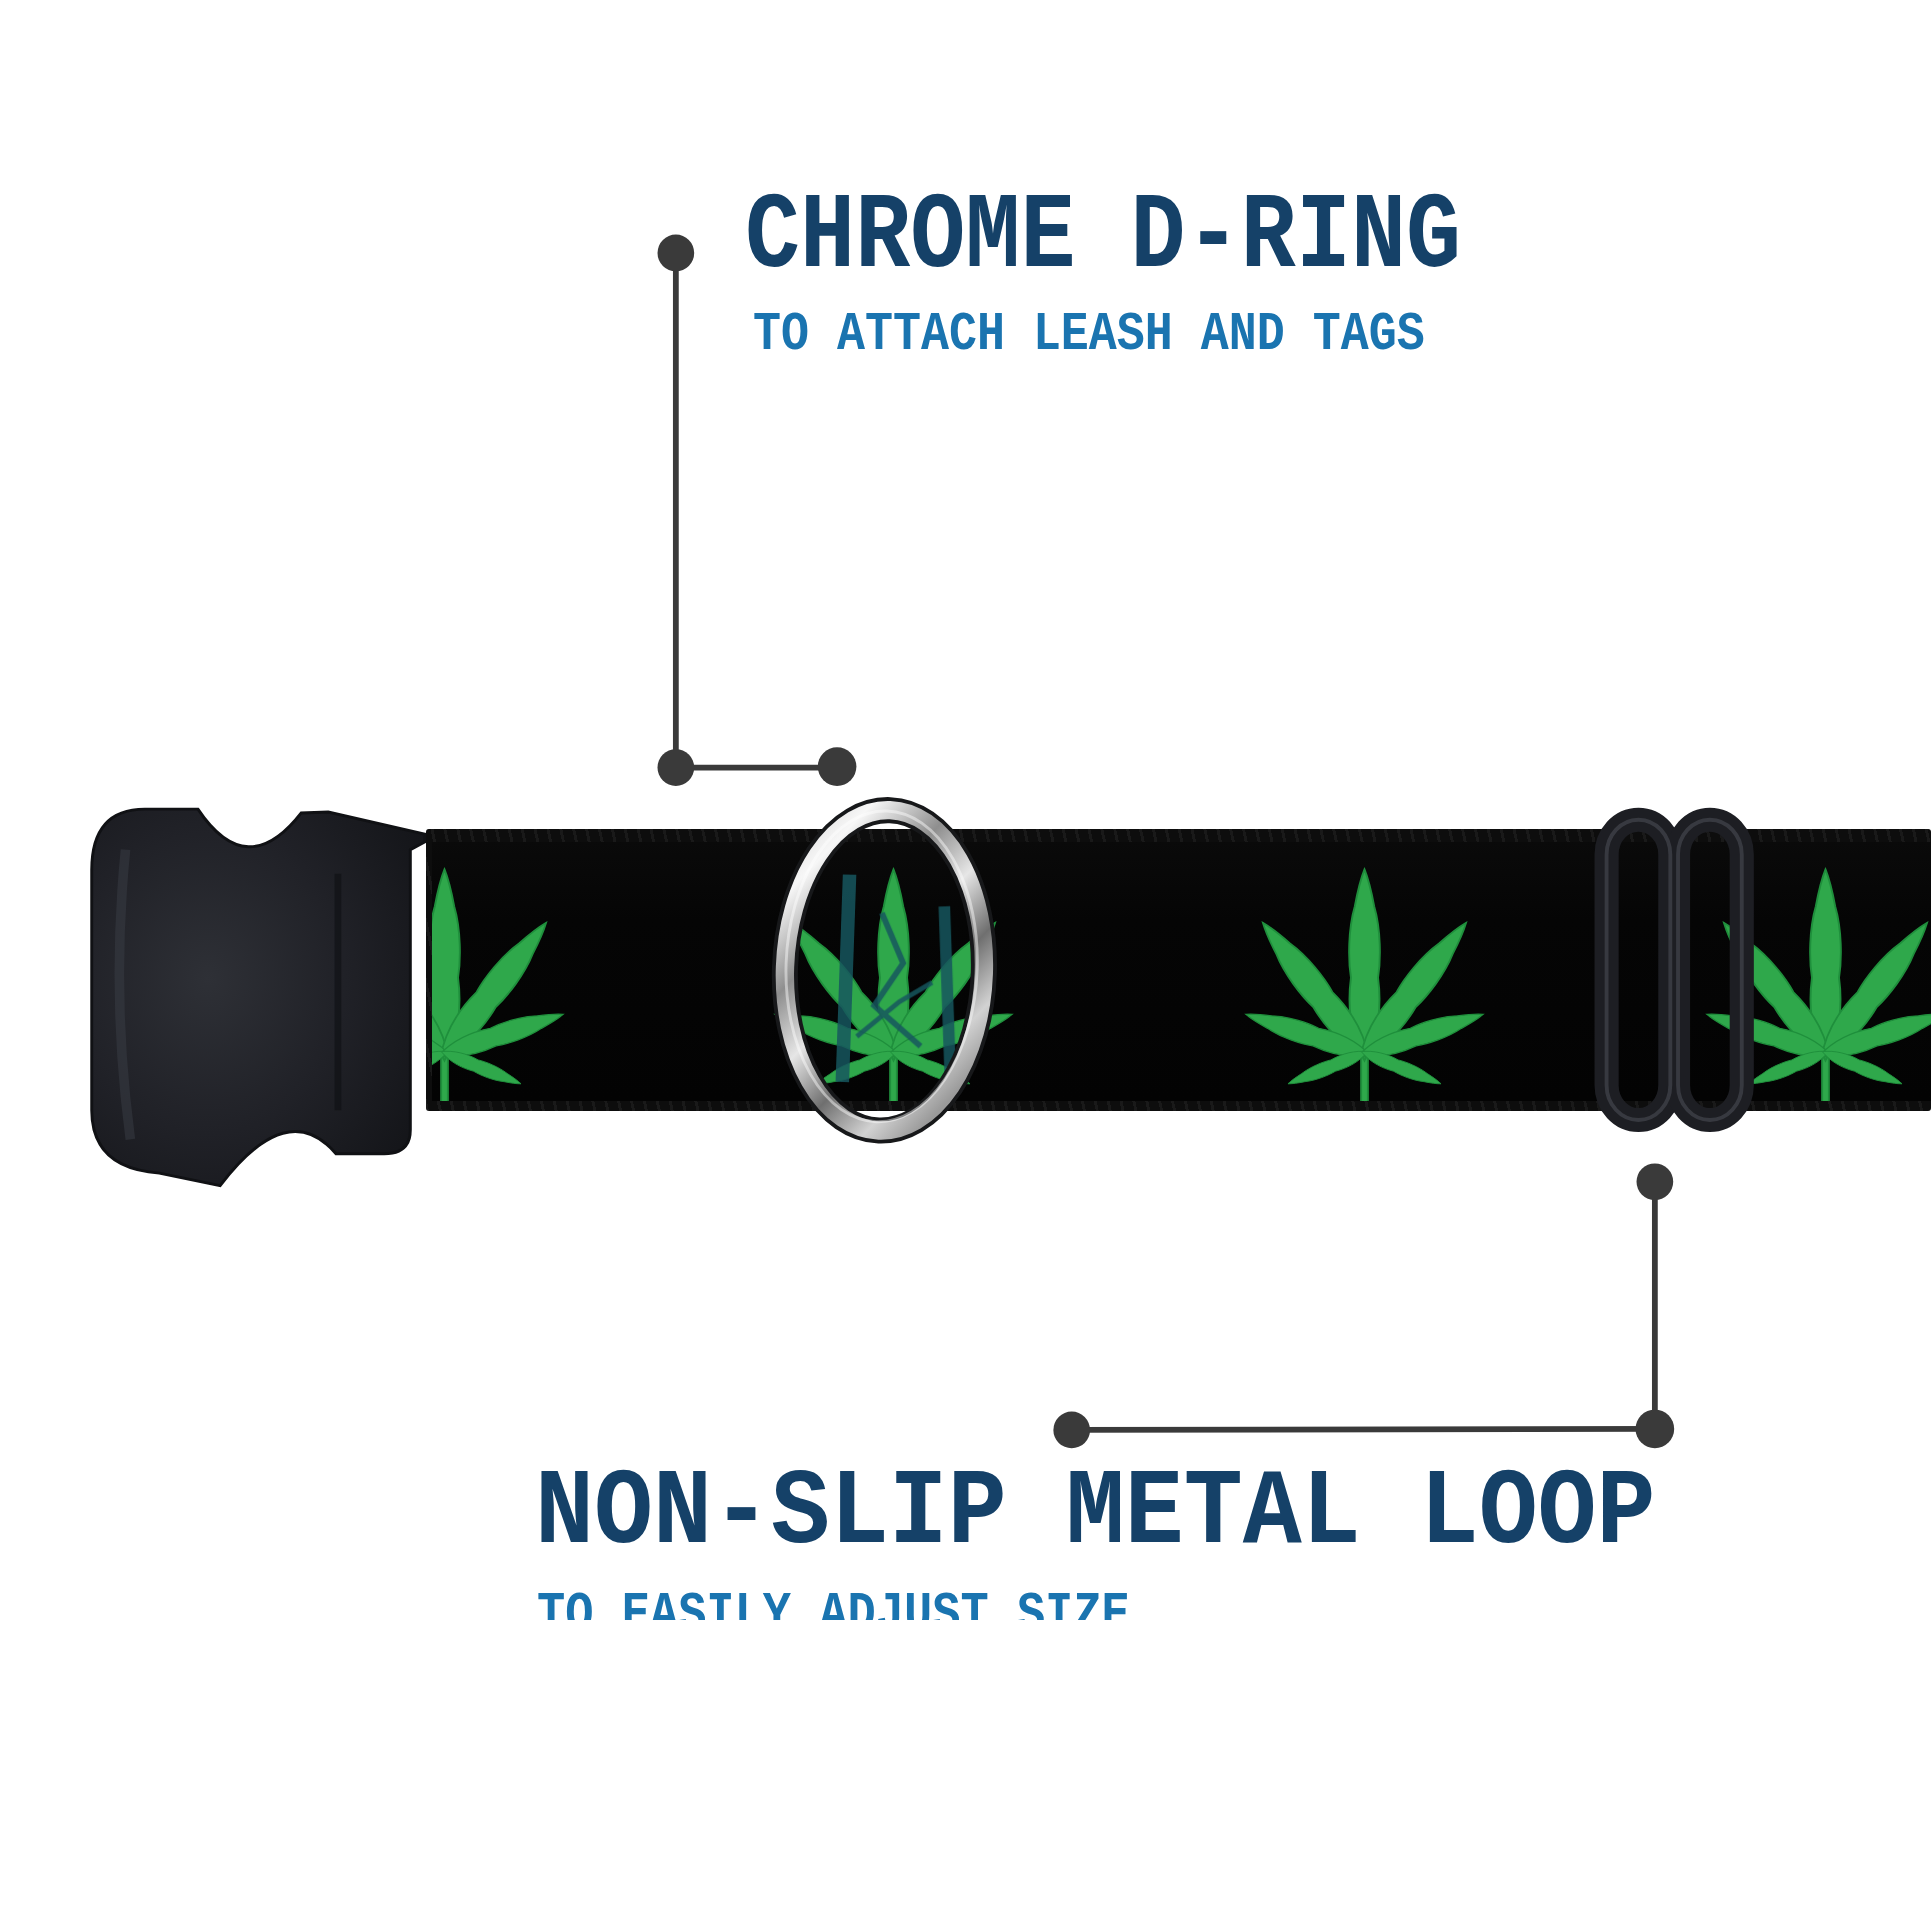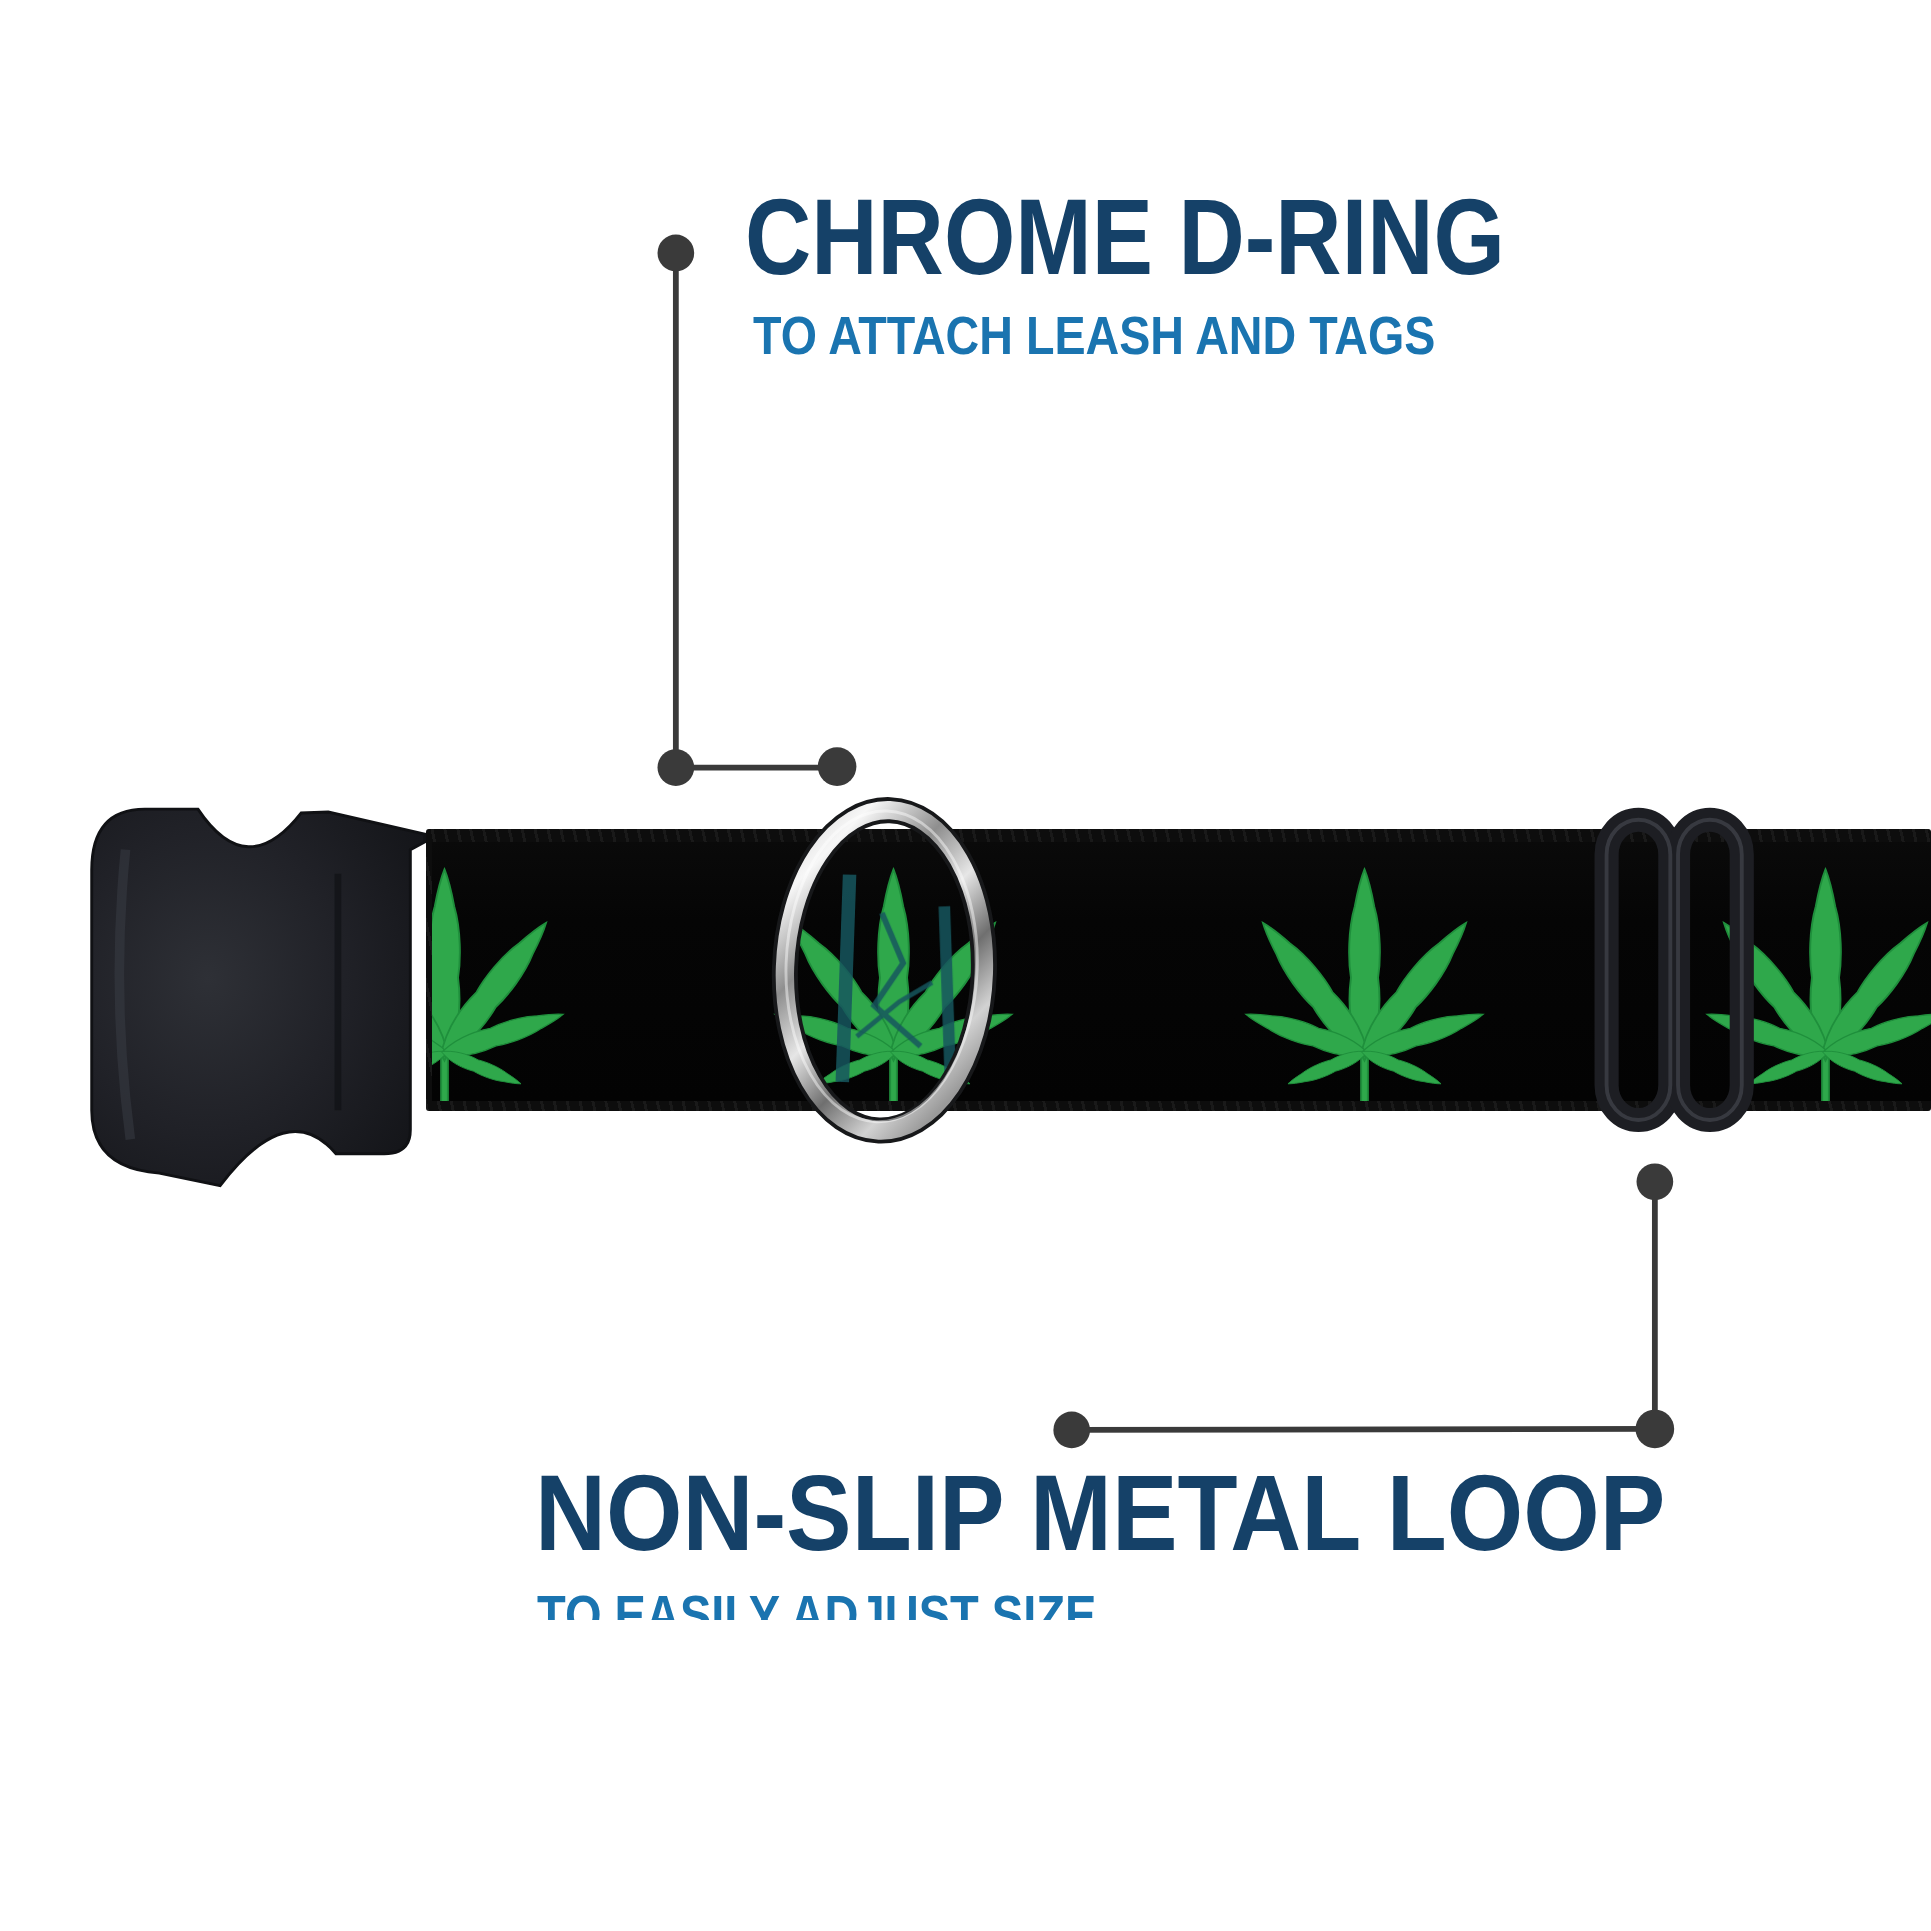--- a/index.html
+++ b/index.html
@@ -1,18 +1,18 @@
 <!DOCTYPE html>
 <html style="--heading-color: #154168; --subtitle-color: #1a74b0; --callout-color: #3a3a3a; --leaf-green: #2fa84b; --leaf-green-edge: #1f8f3c; --leaf-streak-teal: #17575f; --strap-color: #050505; --webbing-color: #0d0d0d; --plastic-black: #1b1c21; --chrome-light: #f7f7f7; --chrome-dark: #6f6f6f; --background: #ffffff;"><head>
 <meta charset="utf-8">
 <style>
   html,body{margin:0;padding:0;background:#fff;}
   .canvas{
     position:relative;width:1931px;height:1620px;background:#fff;
-    overflow:hidden;font-family:Liberation Sans, sans-serif;
+    overflow:hidden;font-family:Liberation Mono, monospace;
   }
   .abs{position:absolute;}
 
   
   .callout-title{
     font-weight:bold;font-size:108px;line-height:1;white-space:nowrap;
     color:var(--heading-color,#154168);letter-spacing:0px;
     transform-origin:left top;
   }
   .callout-sub{

